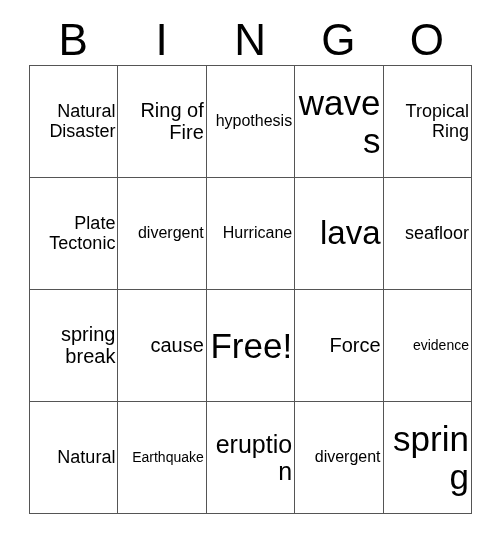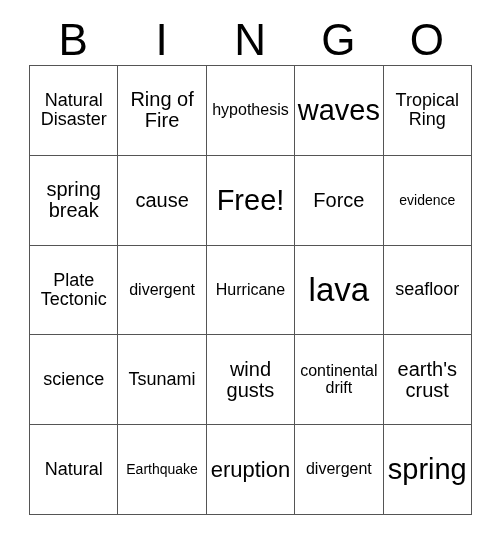--- a/index.html
+++ b/index.html
@@ -55,37 +55,37 @@
     border-collapse: collapse;
     table-layout: fixed;
     border: 1.5px solid #444444;
     box-sizing: border-box;
   }
   #grid tr { height: 89.8px; }
   #grid td {
     border: 1.3px solid #555555;
     width: 88.4px;
     padding: 1px 2px;
-    text-align: center;
+    text-align: right;
     vertical-align: middle;
     box-sizing: border-box;
     overflow: hidden;
     color: #000000;
     line-height: 1.06;
     word-wrap: break-word;
   }
 
   
   .t-xs   { font-size: 16px; }
   .t-sm   { font-size: 14px; }
   .t-md   { font-size: 16px; }
   .t-lg   { font-size: 18px; }
-  .t-xl   { font-size: 22px; }
+  .t-xl   { font-size: 25px; }
   .t-2xl  { font-size: 20px; }
-  .t-3xl  { font-size: 29px; }
+  .t-3xl  { font-size: 35px; }
   .t-4xl  { font-size: 33px; }
 </style>
 </head>
 <body>
 
 <div id="card">
 
   <div id="header-row">
     <div class="header-cell">B</div>
     <div class="header-cell">I</div>
@@ -97,39 +97,32 @@
   <table id="grid">
     <tbody>
       <tr>
         <td class="t-lg">Natural Disaster</td>
         <td class="t-2xl">Ring of Fire</td>
         <td class="t-xs">hypothesis</td>
         <td class="t-3xl">waves</td>
         <td class="t-lg">Tropical Ring</td>
       </tr>
       <tr>
-        <td class="t-2xl">spring break</td>
-        <td class="t-2xl">cause</td>
-        <td class="t-3xl">Free!</td>
-        <td class="t-2xl">Force</td>
-        <td class="t-sm">evidence</td>
-      </tr>
-      <tr>
         <td class="t-lg">Plate Tectonic</td>
         <td class="t-md">divergent</td>
         <td class="t-md">Hurricane</td>
         <td class="t-4xl">lava</td>
         <td class="t-lg">seafloor</td>
       </tr>
       <tr>
-        <td class="t-lg">science</td>
-        <td class="t-lg">Tsunami</td>
-        <td class="t-2xl">wind gusts</td>
-        <td class="t-xs">continental drift</td>
-        <td class="t-2xl">earth's crust</td>
+        <td class="t-2xl">spring break</td>
+        <td class="t-2xl">cause</td>
+        <td class="t-3xl">Free!</td>
+        <td class="t-2xl">Force</td>
+        <td class="t-sm">evidence</td>
       </tr>
       <tr>
         <td class="t-lg">Natural</td>
         <td class="t-sm">Earthquake</td>
         <td class="t-xl">eruption</td>
         <td class="t-md">divergent</td>
         <td class="t-3xl">spring</td>
       </tr>
     </tbody>
   </table>

